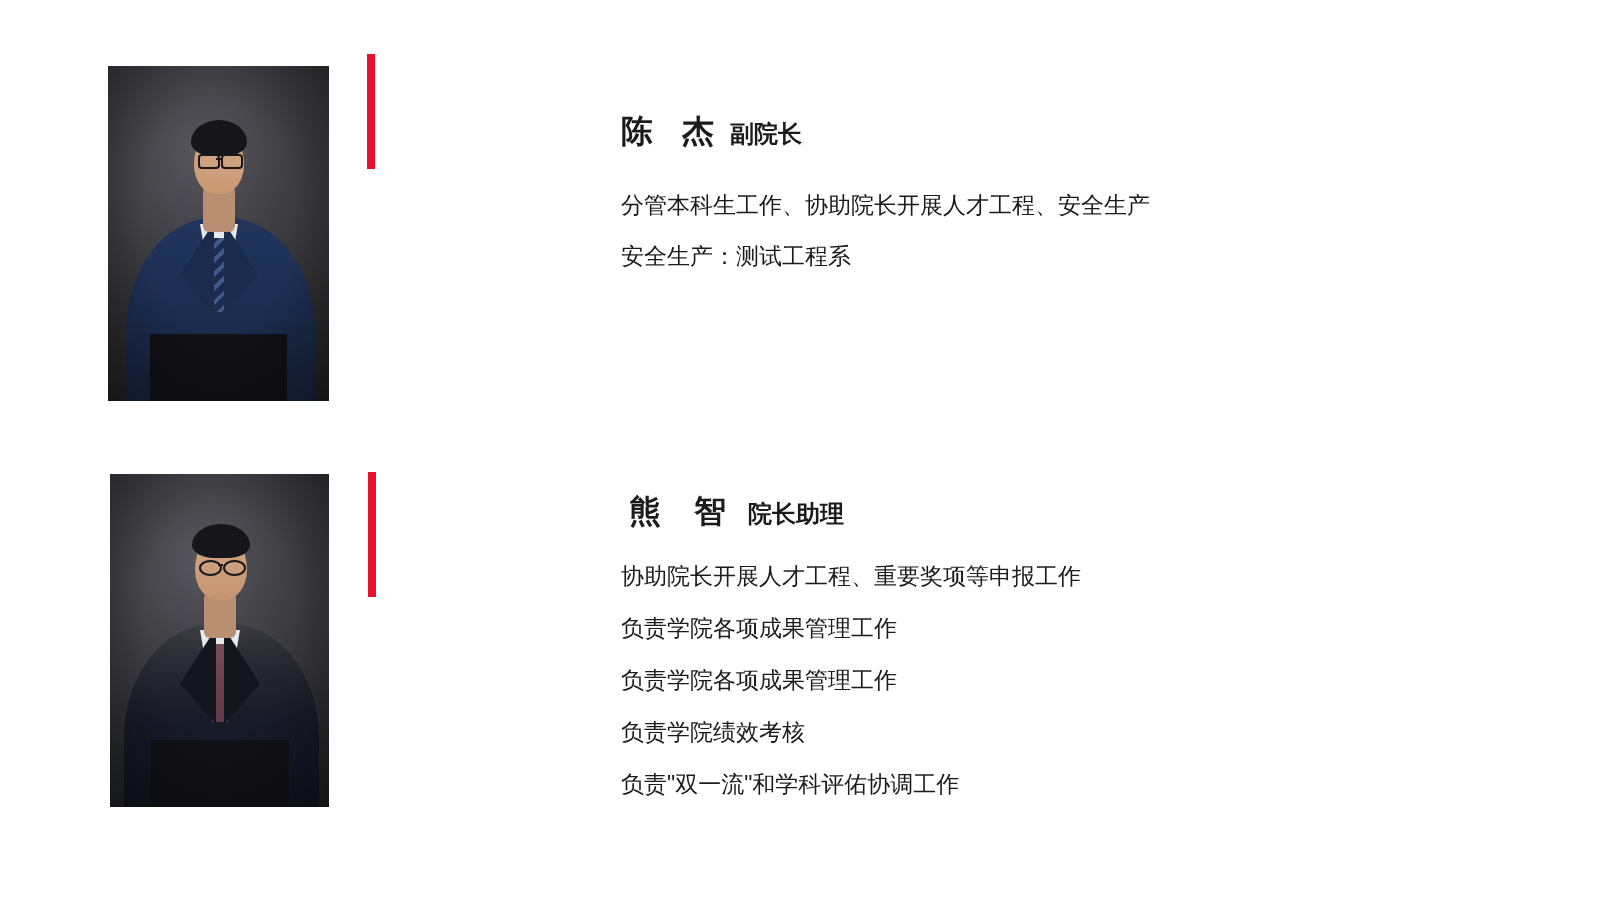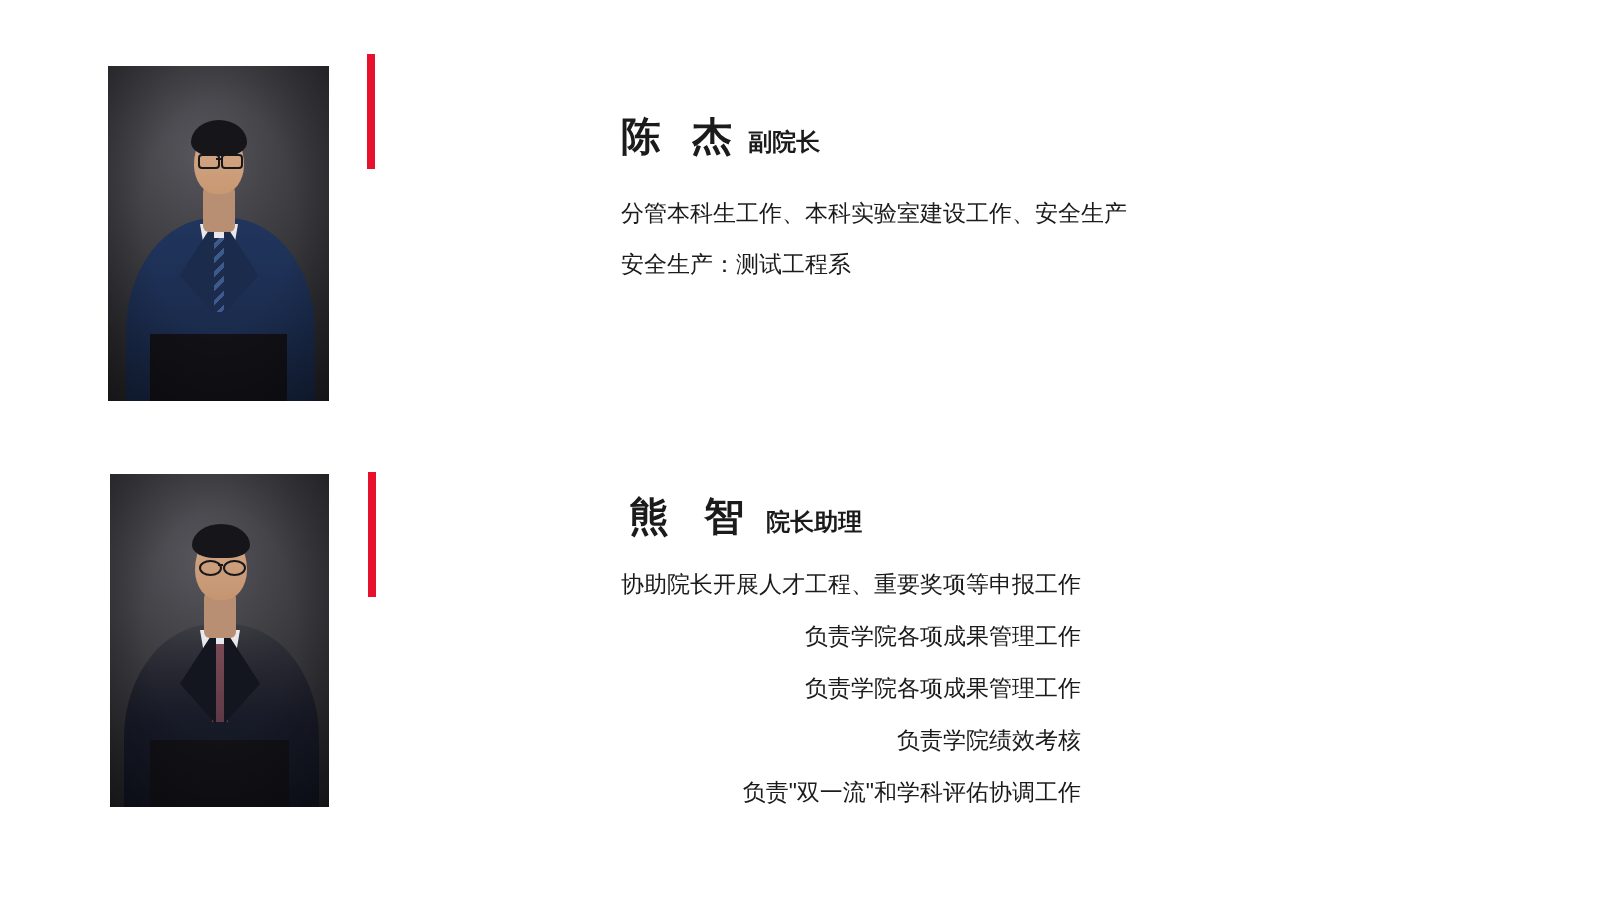--- a/index.html
+++ b/index.html
@@ -111,42 +111,42 @@
     position: relative;
     margin-left: 292px;
   }
 
   .name-row {
     display: flex;
     align-items: baseline;
     white-space: nowrap;
   }
   .name {
-    font-size: 40px;
+    font-size: 32px;
     font-weight: 700;
     letter-spacing: 10px;
     color: #1b1b1b;
     line-height: 1.1;
   }
   .title-suffix {
     font-size: 24px;
     font-weight: 700;
     color: #1b1b1b;
     margin-left: 6px;
   }
 
   .person-1 .name-row { margin-top: 48px; }
   .person-2 .name-row { margin-top: 20px; padding-left: 8px; }
   .person-2 .name { letter-spacing: 12px; }
   .person-2 .title-suffix { margin-left: 10px; }
 
   .duties {
     margin-top: 30px;
   }
-  .person-2 .duties { margin-top: 20px; text-align: right; }
+  .person-2 .duties { margin-top: 20px; }
 
   .duty-line {
     font-size: 23px;
     line-height: 51px;
     color: #1b1b1b;
     white-space: nowrap;
   }
   .person-2 .duty-line { line-height: 52px; }
 </style>
 </head>
@@ -184,21 +184,21 @@
     </div>
 
     <div class="accent-bar"></div>
 
     <div class="info">
       <div class="name-row">
         <span class="name">陈  杰</span>
         <span class="title-suffix">副院长</span>
       </div>
       <div class="duties">
-        <div class="duty-line">分管本科生工作、本科实验室建设工作、安全生产</div>
+        <div class="duty-line">分管本科生工作、协助院长开展人才工程、安全生产</div>
         <div class="duty-line">安全生产：测试工程系</div>
       </div>
     </div>
   </div>
 
   <div class="person person-2">
 
     <div class="portrait">
       <div class="bg"></div>
       <div class="fig" style="height:100%;">

